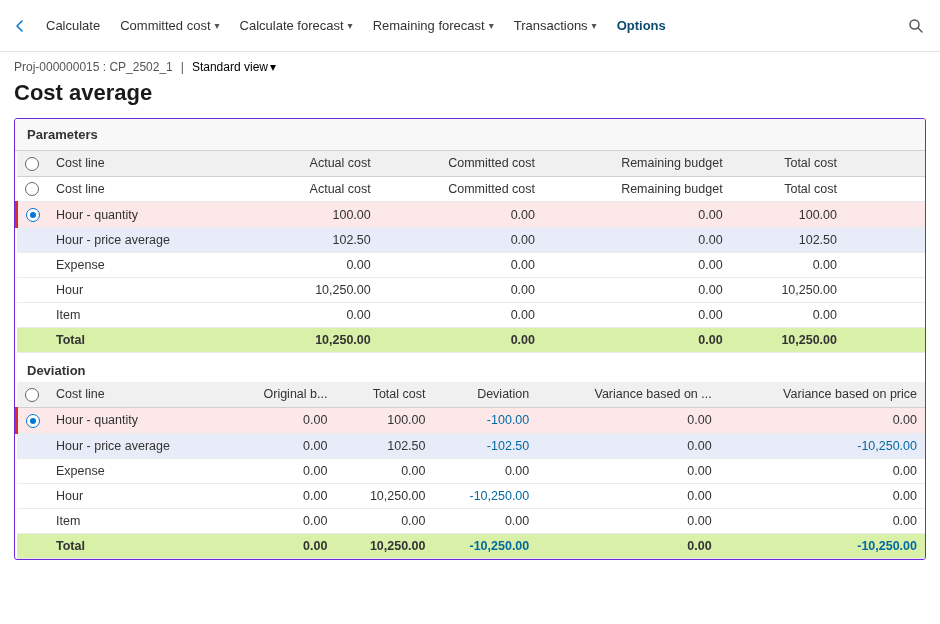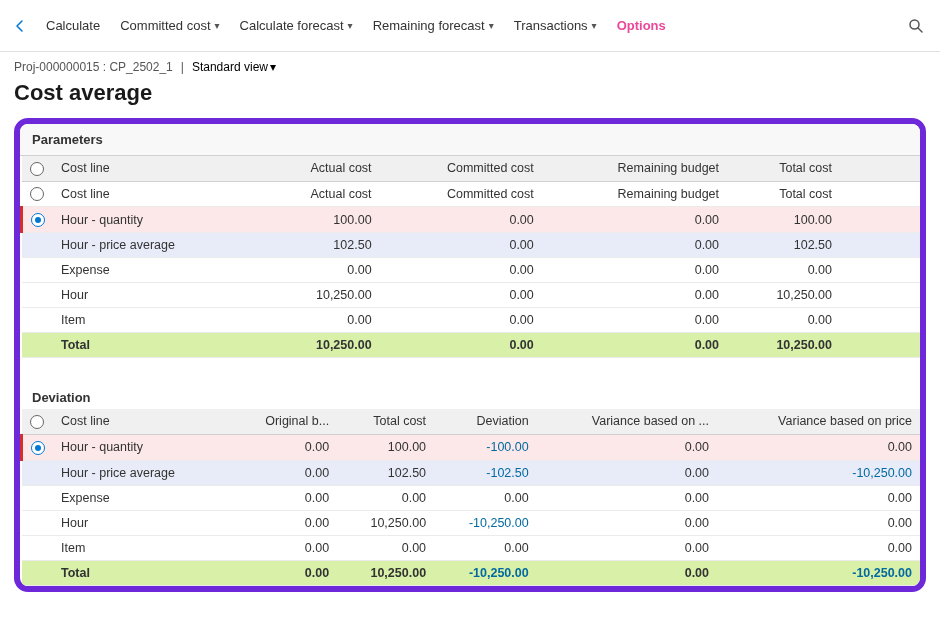--- a/index.html
+++ b/index.html
@@ -31,21 +31,21 @@
     }
     .nav-item {
       display: flex;
       align-items: center;
       padding: 4px 8px;
       cursor: pointer;
       color: #333;
       font-size: 13px;
       border-radius: 2px;
     }
-    .nav-item.active { font-weight: 600; color: #ec4899; }
+    .nav-item.active { font-weight: 600; color: #0c4a6e; }
     .nav-item .chevron {
       margin-left: 4px;
       font-size: 10px;
       color: #555;
     }
     .nav-search {
       margin-left: auto;
       display: flex;
       align-items: center;
       color: #555;
@@ -78,22 +78,22 @@
       color: #1a1a1a;
     }
 
     
     .main-content {
       padding: 0 14px 14px;
     }
 
     
     .section-card {
-      border: 6px solid #6d28d9;
-      border-radius: 14px;
+      border: 1px solid #6d28d9;
+      border-radius: 3px;
       margin-bottom: 12px;
       overflow: hidden;
     }
     .section-header {
       padding: 8px 12px;
       font-weight: 600;
       font-size: 13px;
       background: #f8f8f8;
       border-bottom: 1px solid #d0d0d0;
     }
@@ -308,21 +308,21 @@
       <td>10,250.00</td>
       <td>0.00</td>
       <td>0.00</td>
       <td>10,250.00</td>
       <td></td>
     </tr>
           </tbody>
       </table>
     </div>
 
-    <div style="margin-top:24px;">
+    <div style="margin-top:2px;">
       <div class="section-subheader">Deviation</div>
       <table class="data-table">
         <thead>
           <tr class="row-header">
             <th class="col-radio">
               <span class="radio-circle"></span>
             </th>
             <th style="text-align:left;">Cost line</th>
             <th>Original b...</th>
             <th>Total cost</th>

